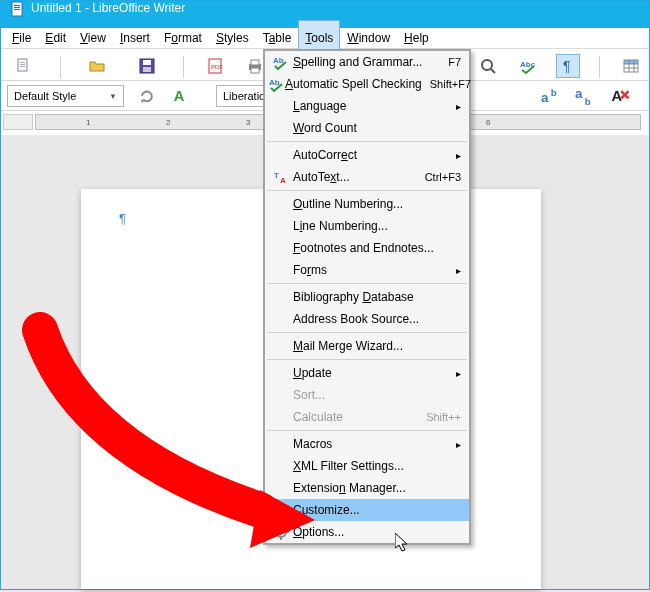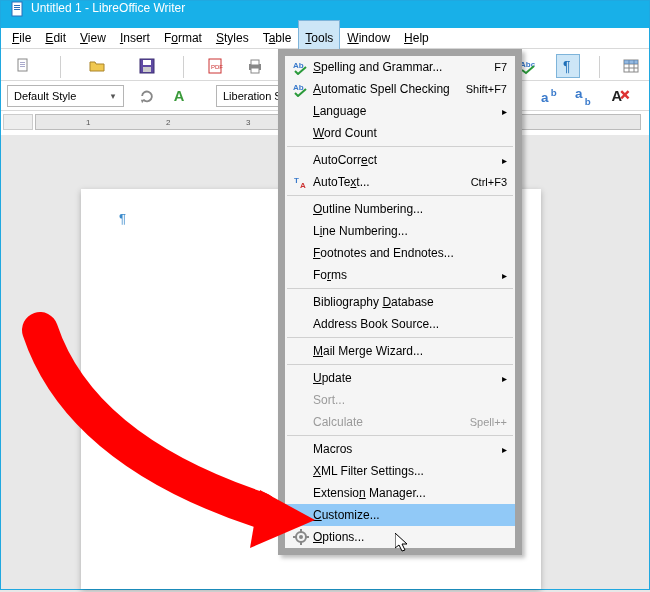--- a/index.html
+++ b/index.html
@@ -32,21 +32,21 @@
   .rulerbar { height: 22px; background: #fff; display:flex; }
   .rulerbar .left { width: 30px; background:#eee; border:1px solid #ccc; margin:3px 2px; }
   .ruler { flex:1; background:#e8e8e8; border:1px solid #bbb; margin:3px 8px 3px 0; position:relative; font-size:8px; color:#555; overflow:hidden; }
   .ruler .tick { position:absolute; top:3px; }
 
   .docarea { position: absolute; left:0; right:0; top: 134px; bottom:0; background:#e8e8e8; }
   .page { position:absolute; left:80px; top:54px; width:460px; height:400px; background:#fff; box-shadow: 0 2px 6px rgba(0,0,0,0.25); }
   .pilcrow { position:absolute; left:118px; top:76px; color:#3a8acb; font-size:13px; }
 
   
-  .dropdown { position:absolute; left:277px; top:48px; width:244px; background:#f5f5f5; border:7px solid #a3a3a3; box-shadow: 3px 3px 4px rgba(0,0,0,0.25); font-size:12px; z-index:5; }
+  .dropdown { position:absolute; left:262px; top:48px; width:208px; background:#f5f5f5; border:2px solid #a3a3a3; box-shadow: 3px 3px 4px rgba(0,0,0,0.25); font-size:12px; z-index:5; }
   .dropdown .row { display:flex; align-items:center; height:22px; padding:0 8px 0 4px; position:relative; }
   .dropdown .row.hl { background:#91c9f7; }
   .dropdown .row.disabled { color:#9b9b9b; }
   .dropdown .iconcell { width:24px; display:inline-flex; align-items:center; justify-content:center; }
   .dropdown .label { flex:1; white-space:nowrap; }
   .dropdown .label .ul { text-decoration: underline; }
   .dropdown .shortcut { color:#000; font-size:11px; margin-left:8px; }
   .dropdown .row.disabled .shortcut { color:#9b9b9b; }
   .dropdown .submenu-arrow { font-size:10px; color:#000; margin-left:6px; }
   .dropdown .divider { height:1px; background:#d0d0d0; margin: 2px 2px; }
@@ -312,21 +312,21 @@
         <span class="label"><span></span><span class="ul">U</span><span>pdate</span></span>
         <span class="submenu-arrow">▸</span>
       </div>
       <div class="row disabled">
         <span class="iconcell"></span>
         <span class="label"><span>Sort...</span><span class=""></span><span></span></span>
       </div>
       <div class="row disabled">
         <span class="iconcell"></span>
         <span class="label"><span>Calculate</span><span class=""></span><span></span></span>
-        <span class="shortcut">Spell++</span>
+        <span class="shortcut">Shift++</span>
       </div>
       <div class="divider"></div>
       <div class="row">
         <span class="iconcell"></span>
         <span class="label"><span>Macros</span><span class=""></span><span></span></span>
         <span class="submenu-arrow">▸</span>
       </div>
       <div class="row">
         <span class="iconcell"></span>
         <span class="label"><span></span><span class="ul">X</span><span>ML Filter Settings...</span></span>

